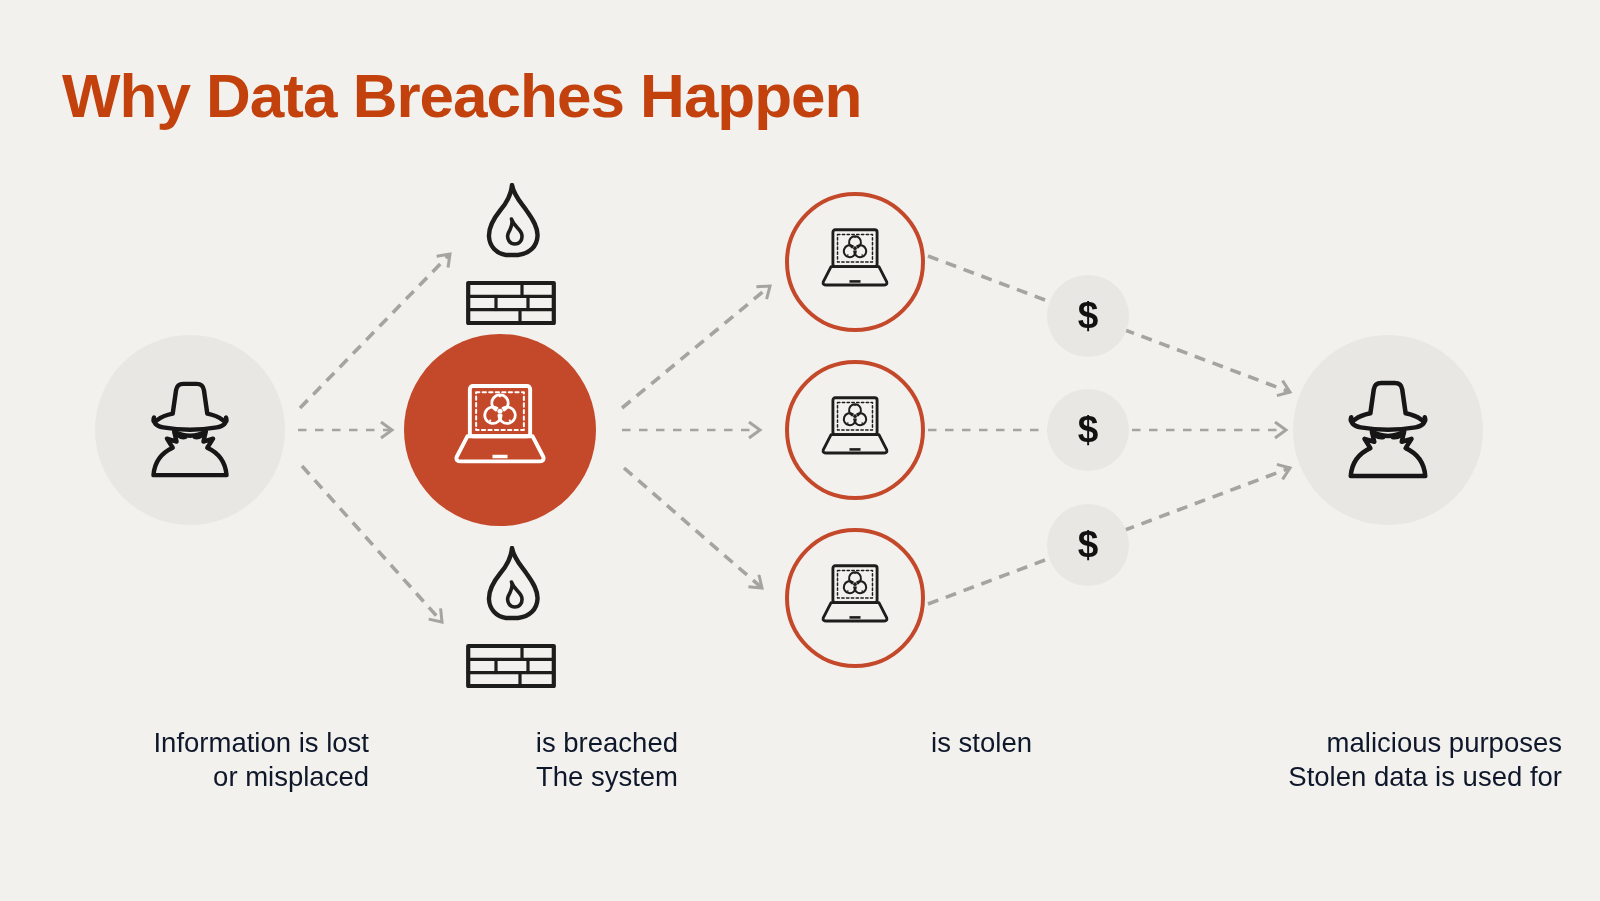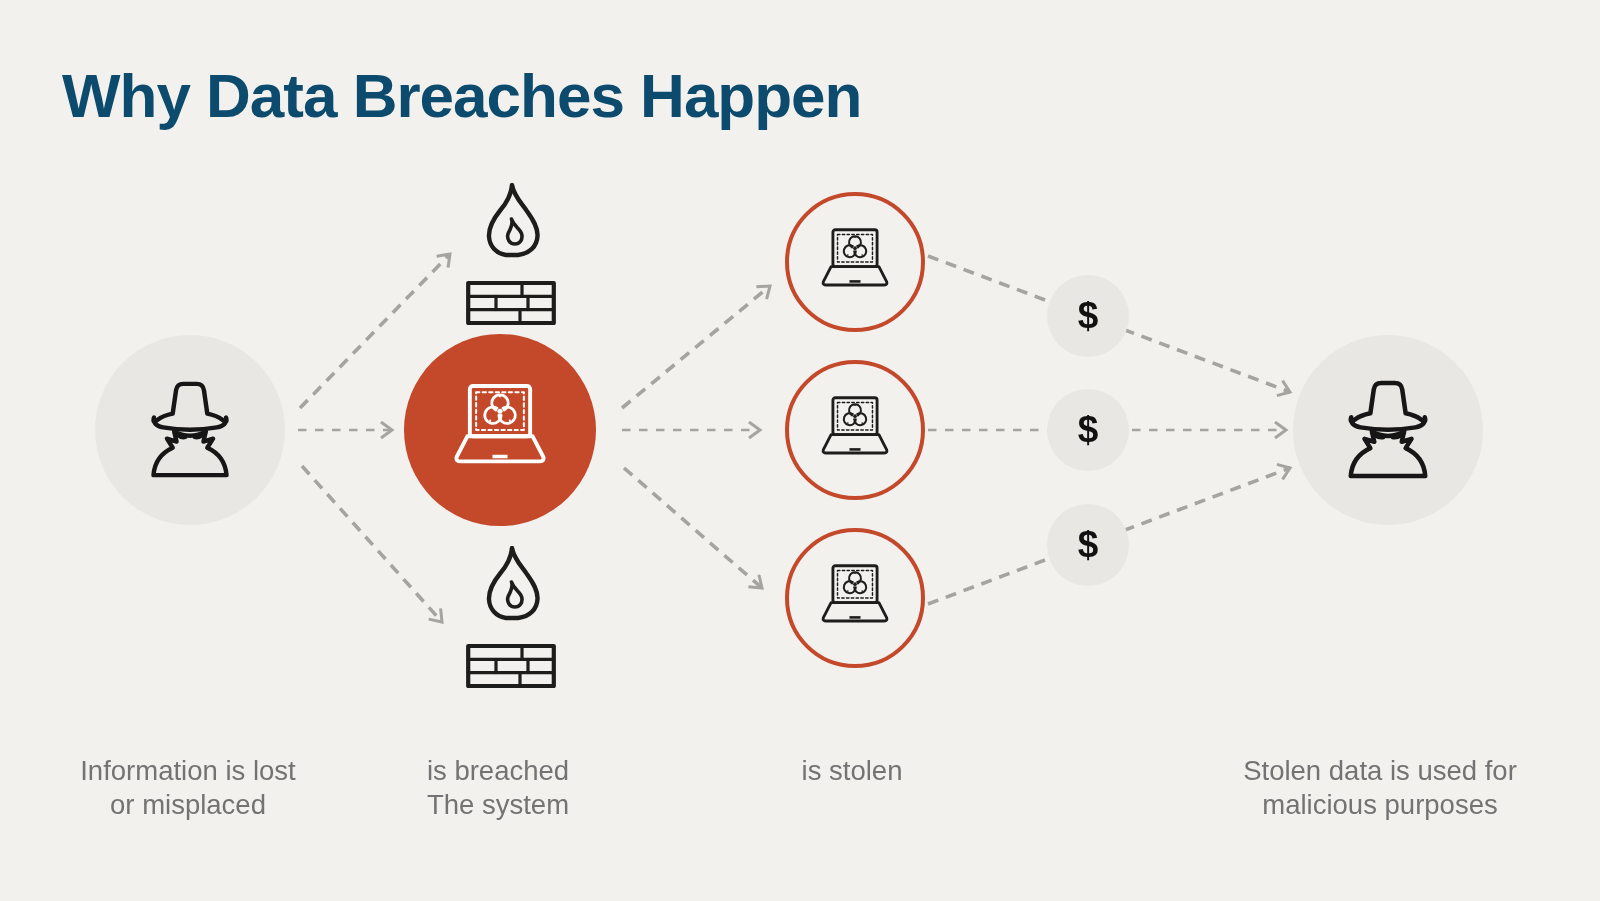--- a/index.html
+++ b/index.html
@@ -6,41 +6,41 @@
   body{
     width:1600px;height:901px;
     background:#f2f1ee;
     font-family:"Liberation Sans", sans-serif;
     position:relative;
     overflow:hidden;
   }
   .canvas{position:absolute;inset:0;width:1600px;height:901px;}
   .title{
     position:absolute;left:62px;top:60px;
-    font-size:62px;font-weight:700;color:#0c4a6e;
+    font-size:62px;font-weight:700;color:#c2410c;
     letter-spacing:-1px;white-space:nowrap;
   }
   .arrows{position:absolute;left:0;top:0;z-index:1;}
   .node{position:absolute;z-index:2;display:flex;align-items:center;justify-content:center;}
   .circle{border-radius:50%;}
   .gray-fill{background:#e8e7e4;}
   .accent-fill{background:#c4492a;}
   .ring{border:4px solid #c4492a;background:#f2f1ee;}
   .icon{display:block;}
   .spy-black{color:#161616;}
   .laptop-white{color:#ffffff;}
   .laptop-black{color:#1d1d1b;}
   .fw{color:#1d1d1b;}
   .dollar{
     font-size:37px;font-weight:700;color:#111111;line-height:1;
     transform:translateY(-1px);
   }
   .caption{
-    position:absolute;z-index:2;top:754px;
-    text-align:center;color:#737373;
+    position:absolute;z-index:2;top:726px;
+    text-align:right;color:#0f172a;
     font-size:27.5px;line-height:34px;font-weight:400;
   }
   .diag{stroke:#a5a4a1;stroke-width:3.6;fill:none;stroke-dasharray:11 8;}
   .horiz{stroke:#a5a4a1;stroke-width:2.5;fill:none;stroke-dasharray:8.5 8.5;}
 </style>
 </head>
 <body>
 
 <svg width="0" height="0" style="position:absolute" aria-hidden="true">
   <defs>
@@ -176,17 +176,17 @@
     <div>or misplaced</div>
   </div>
   <div class="caption" style="left:318px;width:360px">
     <div>is breached</div>
     <div>The system</div>
   </div>
   <div class="caption" style="left:672px;width:360px">
     <div>is stolen</div>
   </div>
   <div class="caption" style="left:1198px;width:364px">
+    <div>malicious purposes</div>
     <div>Stolen data is used for</div>
-    <div>malicious purposes</div>
   </div>
 
 </div>
 
 </body></html>

